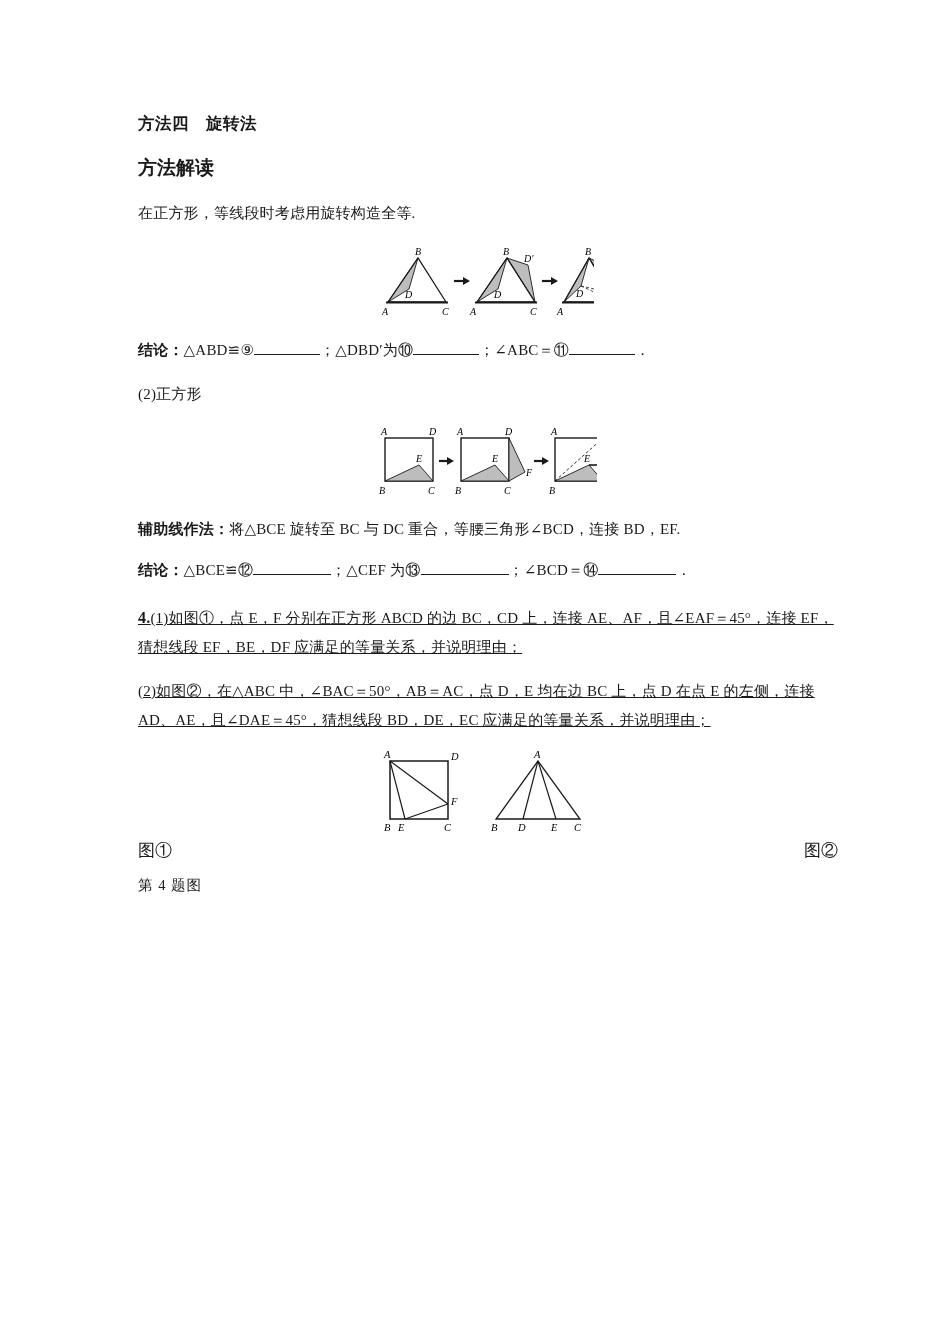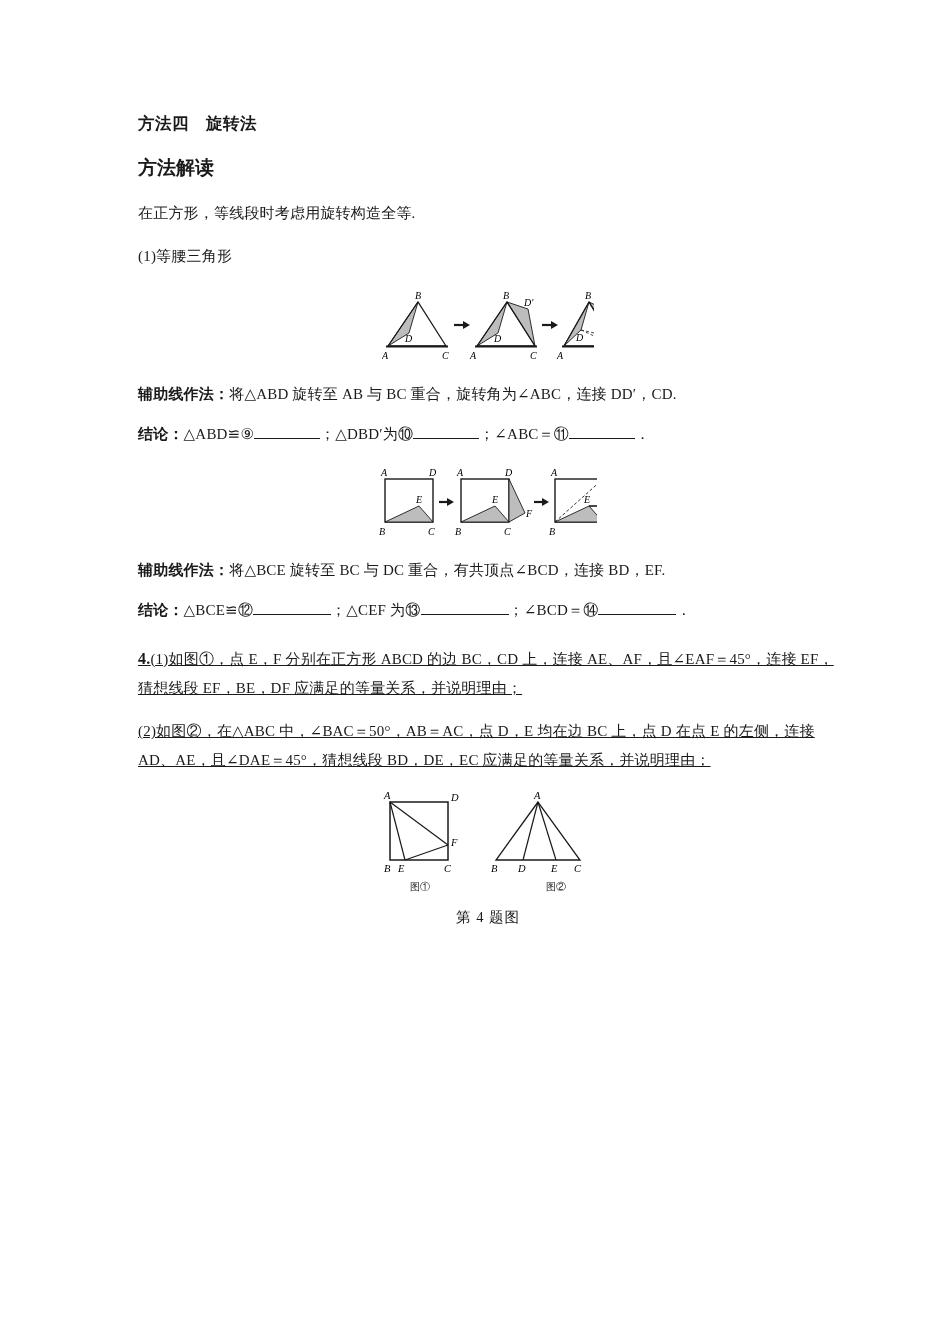--- a/index.html
+++ b/index.html
@@ -69,44 +69,43 @@
 
   
   .figrow {
     display: flex;
     justify-content: center;
     align-items: flex-end;
     margin: 4px 0 22px 0;
   }
   .figrow svg { display: block; }
   .caption {
-    text-align: center;
+    text-align: left;
     font-size: 14.5px;
     margin-top: 14px;
     letter-spacing: 1px;
   }
   .fig-labels {
     display: flex;
-    justify-content: center;
+    justify-content: space-between;
     gap: 116px;
-    font-size: 10px;
+    font-size: 17px;
     margin-top: -2px;
   }
 </style>
 </head>
 <body>
 
 <div class="page">
   <div class="content">
 
     <div class="h-method">方法四　旋转法</div>
     <div class="h-sub">方法解读</div>
     <div class="para">在正方形，等线段时考虑用旋转构造全等.</div>
 
-    <div class="para">(1)等腰三角形</div>
 
     <div class="figrow">
       <svg width="212" height="72" viewBox="0 0 212 72">
 
         <g>
 
           <polygon points="6,57 36,13 27,44" fill="#bdbdbd" stroke="#1a1a1a" stroke-width="0.9"></polygon>
 
           <polygon points="6,57 36,13 64,57" fill="none" stroke="#1a1a1a" stroke-width="1.3"></polygon>
           <line x1="4" y1="57.6" x2="66" y2="57.6" stroke="#1a1a1a" stroke-width="2"></line>
@@ -148,28 +147,26 @@
           <line x1="207" y1="13" x2="234" y2="57" stroke="#1a1a1a" stroke-width="0.8"></line>
           <text x="203" y="10" font-size="10" font-style="italic" font-family="'Liberation Serif',serif">B</text>
           <text x="175" y="70" font-size="10" font-style="italic" font-family="'Liberation Serif',serif">A</text>
           <text x="229" y="70" font-size="10" font-style="italic" font-family="'Liberation Serif',serif">C</text>
           <text x="194" y="52" font-size="10" font-style="italic" font-family="'Liberation Serif',serif">D</text>
           <text x="223" y="17" font-size="10" font-style="italic" font-family="'Liberation Serif',serif">D′</text>
         </g>
       </svg>
     </div>
 
-    <div class="para tight">
-      <span class="bold">辅助线作法：</span><span>将△ABD 旋转至 AB 与 BC 重合，旋转角为∠ABC，连接 DD′，CD.</span>
-    </div>
 
     <div class="para">
       <span class="bold">结论：</span><span>△ABD≌</span><span class="circled">⑨</span><span class="blank b-short"></span><span>；</span><span>△DBD′为</span><span class="circled">⑩</span><span class="blank b-short"></span><span>；</span><span>∠ABC＝</span><span class="circled">⑪</span><span class="blank b-short"></span><span>．</span>
     </div>
 
+    <div class="para">(2)正方形</div>
 
     <div class="figrow">
       <svg width="218" height="70" viewBox="0 0 218 70">
 
         <g>
           <rect x="6" y="12" width="48" height="43" fill="none" stroke="#1a1a1a" stroke-width="1.4"></rect>
           <polygon points="6,55 40,39 54,55" fill="#bdbdbd" stroke="#1a1a1a" stroke-width="0.9"></polygon>
           <text x="2" y="9" font-size="10" font-style="italic" font-family="'Liberation Serif',serif">A</text>
           <text x="50" y="9" font-size="10" font-style="italic" font-family="'Liberation Serif',serif">D</text>
           <text x="0" y="68" font-size="10" font-style="italic" font-family="'Liberation Serif',serif">B</text>
@@ -209,21 +206,21 @@
           <text x="220" y="9" font-size="10" font-style="italic" font-family="'Liberation Serif',serif">D</text>
           <text x="170" y="68" font-size="10" font-style="italic" font-family="'Liberation Serif',serif">B</text>
           <text x="219" y="68" font-size="10" font-style="italic" font-family="'Liberation Serif',serif">C</text>
           <text x="205" y="36" font-size="10" font-style="italic" font-family="'Liberation Serif',serif">E</text>
           <text x="240" y="50" font-size="10" font-style="italic" font-family="'Liberation Serif',serif">F</text>
         </g>
       </svg>
     </div>
 
     <div class="para tight">
-      <span class="bold">辅助线作法：</span><span>将△BCE 旋转至 BC 与 DC 重合，有共顶点∠BCD，连接 BD，EF.</span>
+      <span class="bold">辅助线作法：</span><span>将△BCE 旋转至 BC 与 DC 重合，等腰三角形∠BCD，连接 BD，EF.</span>
     </div>
 
     <div class="para">
       <span class="bold">结论：</span><span>△BCE≌</span><span class="circled">⑫</span><span class="blank b-mid"></span><span>；</span><span>△CEF 为</span><span class="circled">⑬</span><span class="blank b-long"></span><span>；</span><span>∠BCD＝</span><span class="circled">⑭</span><span class="blank b-mid"></span><span>．</span>
     </div>
 
     <div class="para q">
       <span class="qnum">4.</span><span>(1)如图①，点 E，F 分别在正方形 ABCD 的边 BC，CD 上，连接 AE、AF，且∠EAF＝45°，连接 EF，猜想线段 EF，BE，DF 应满足的等量关系，并说明理由；</span>
     </div>
     <div class="para q">(2)如图②，在△ABC 中，∠BAC＝50°，AB＝AC，点 D，E 均在边 BC 上，点 D 在点 E 的左侧，连接 AD、AE，且∠DAE＝45°，猜想线段 BD，DE，EC 应满足的等量关系，并说明理由；</div>

